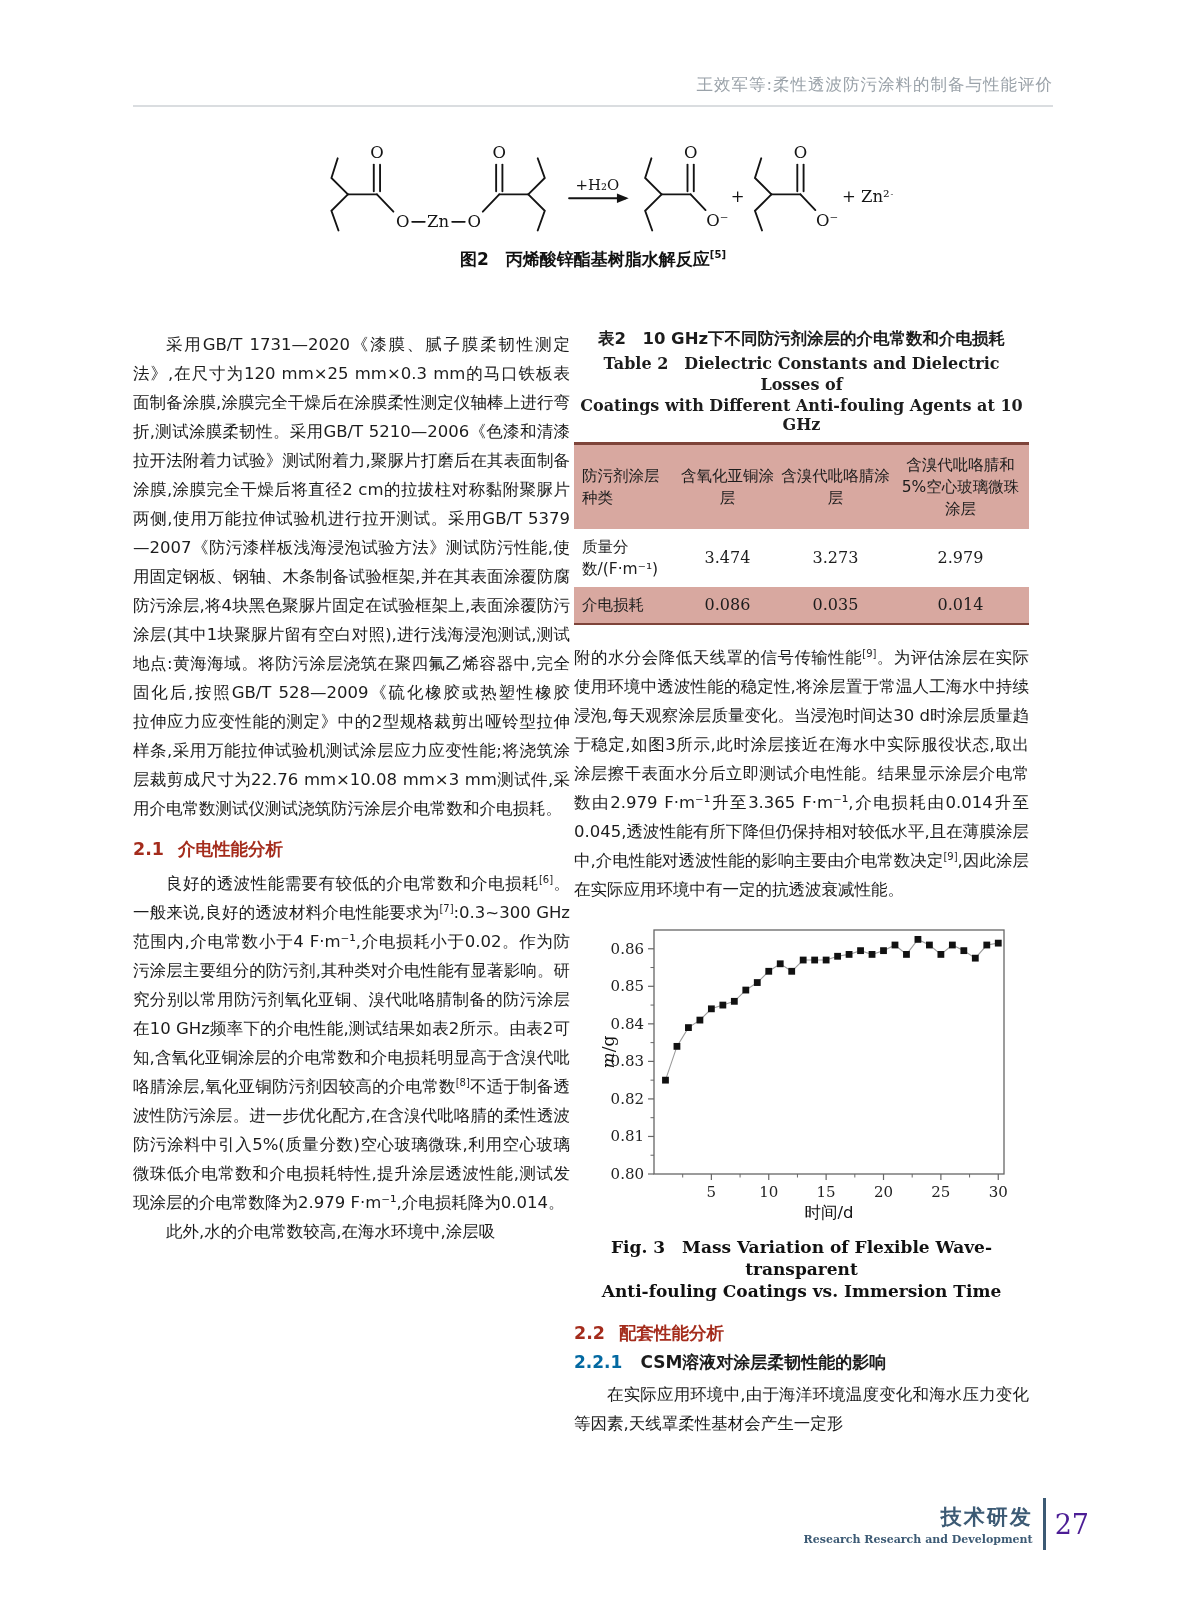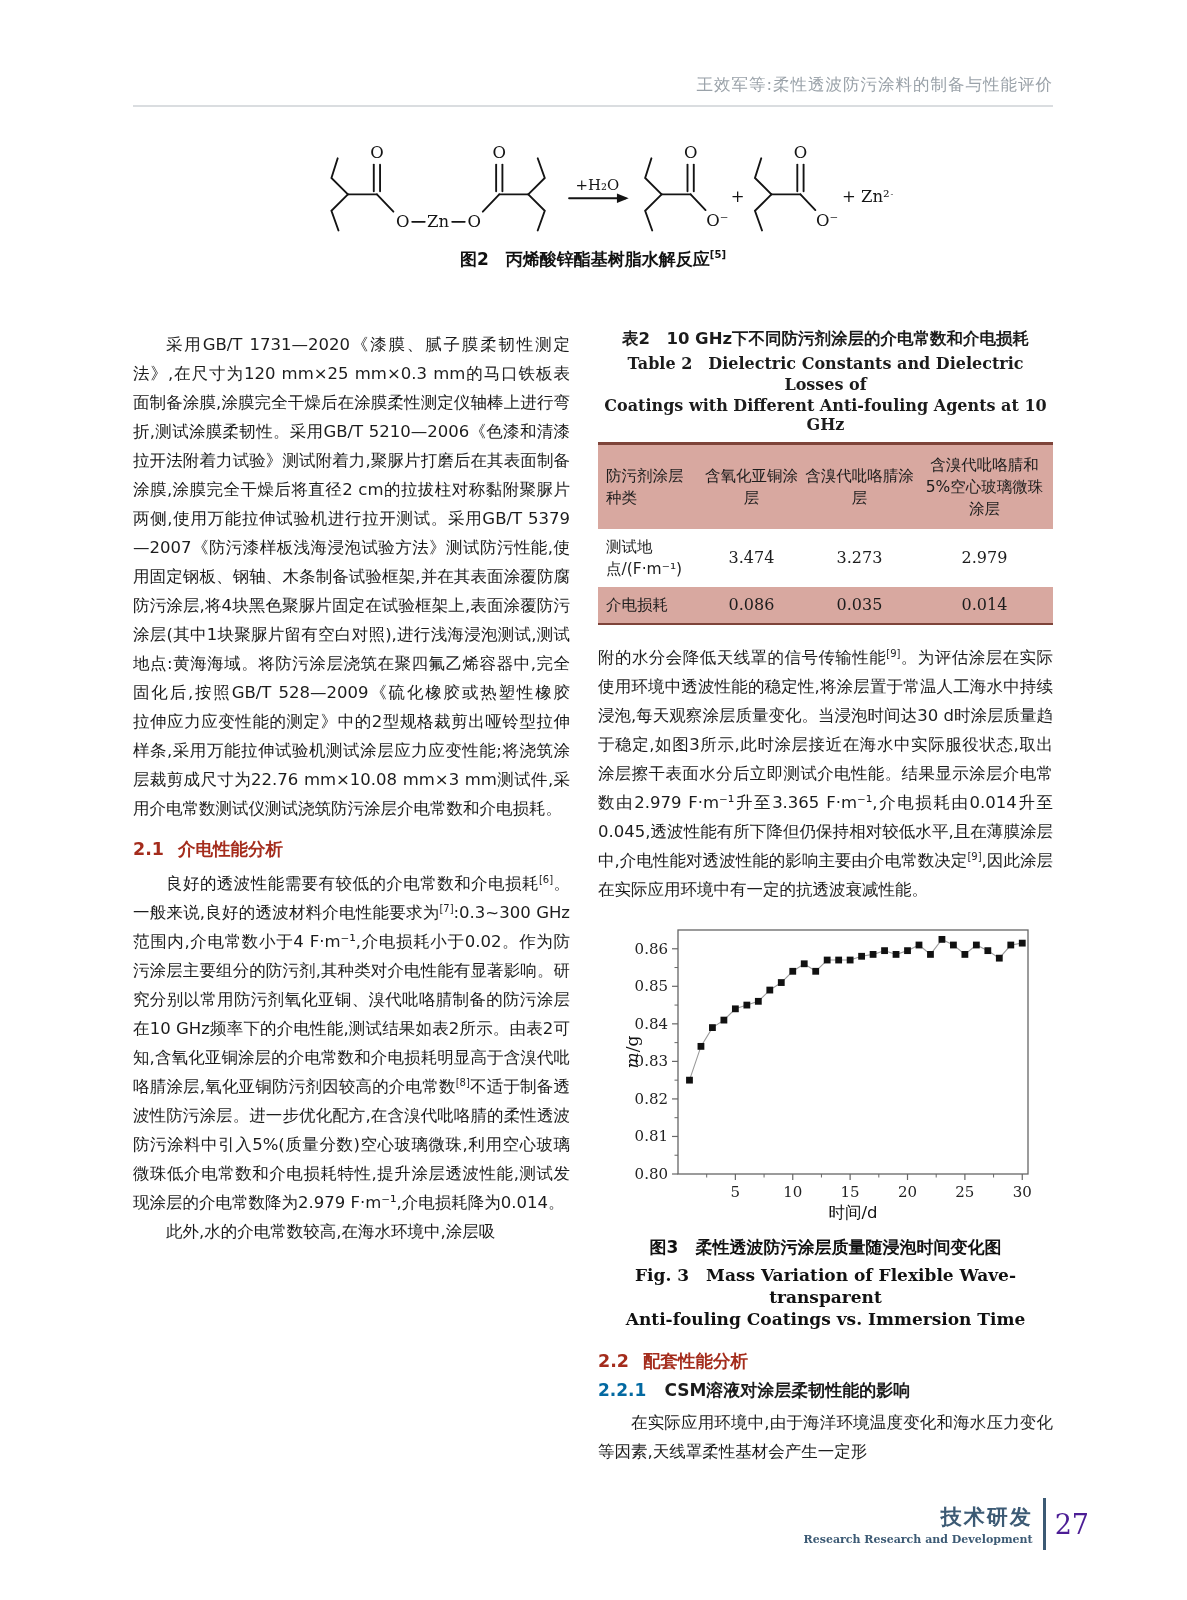--- a/index.html
+++ b/index.html
@@ -10,21 +10,21 @@
            font-size:16.5px;color:#9aa2a9;letter-spacing:1px;}
   .runrule{position:absolute;top:105px;left:133px;width:920px;height:2px;background:#dadde0;}
   
   .fig2{position:absolute;top:122px;left:133px;width:920px;text-align:center;}
   .fig2 svg{display:block;margin:0 auto;}
   .figcap-cn{font-size:17px;font-weight:bold;color:#111;margin-top:4px;}
   .figcap-en{font-family:"DejaVu Serif",serif;font-size:17px;font-weight:bold;color:#111;margin-top:5px;}
   sup{font-size:10px;vertical-align:super;line-height:0;}
   
   .col-l{position:absolute;top:330px;left:133px;width:437px;}
-  .col-r{position:absolute;top:328px;left:598px;width:455px;}
+  .col-r{position:absolute;top:328px;left:574px;width:455px;}
   p.body{font-size:16.5px;line-height:29px;text-align:justify;margin:0;color:#1c1c1c;}
   p.indent{text-indent:2em;}
   
   .h-red{color:#a42c1c;font-weight:bold;}
   .h14{font-size:17.5px;margin:6px 0 8px 0;}
   .h14 .num,.h21 .num,.h22 .num{margin-right:14px;}
   .h2{font-size:23px;margin:18px 0 6px 0;}
   .h2 .num{margin-right:24px;}
   .h21{font-size:17.5px;margin:14px 0 8px 0;}
   .h22{font-size:17.5px;margin:20px 0 4px 0;}
@@ -143,21 +143,21 @@
       <thead>
           <tr>
             <th>防污剂涂层种类</th>
             <th>含氧化亚铜涂层</th>
             <th>含溴代吡咯腈涂层</th>
             <th>含溴代吡咯腈和5%空心玻璃微珠涂层</th>
           </tr>
         </thead>
         <tbody>
           <tr>
-            <th class="rowhead">测试地点/(F·m⁻¹)</th>
+            <th class="rowhead">质量分数/(F·m⁻¹)</th>
             <td class="val">3.474</td>
             <td class="val">3.273</td>
             <td class="val">2.979</td>
           </tr>
           <tr>
             <th class="rowhead">介电损耗</th>
             <td class="val">0.086</td>
             <td class="val">0.035</td>
             <td class="val">0.014</td>
           </tr>
@@ -236,21 +236,20 @@
           <rect x="348.96065573770494" y="23.61538461538464" width="6.8" height="6.8" fill="#111111"></rect>
           <rect x="360.4360655737705" y="29.246153846153675" width="6.8" height="6.8" fill="#111111"></rect>
           <rect x="371.9114754098361" y="36.75384615384599" width="6.8" height="6.8" fill="#111111"></rect>
           <rect x="383.3868852459016" y="23.61538461538464" width="6.8" height="6.8" fill="#111111"></rect>
           <rect x="394.8622950819672" y="21.738461538461355" width="6.8" height="6.8" fill="#111111"></rect>
           <text x="229" y="300" text-anchor="middle" font-size="16.5" fill="#111">时间/d</text>
           <text transform="translate(14 134) rotate(-90)" text-anchor="middle" font-size="17" fill="#111" font-family="DejaVu Serif, serif"><tspan font-style="italic">m</tspan><tspan>/g</tspan></text>
         </svg>
     </div>
     <div class="fig3caps">
-      <div class="figcap-cn">图3　柔性透波防污涂层质量随浸泡时间变化图</div>
       <div class="figcap-en">Fig. 3　Mass Variation of Flexible Wave-transparent</div>
       <div class="figcap-en" style="margin-top:2px">Anti-fouling Coatings vs. Immersion Time</div>
     </div>
 
     <div class="h-red h22">
       <span class="num">2.2</span><span>配套性能分析</span>
     </div>
     <div class="h221">
       <span class="num">2.2.1</span><span>CSM溶液对涂层柔韧性能的影响</span>
     </div>

